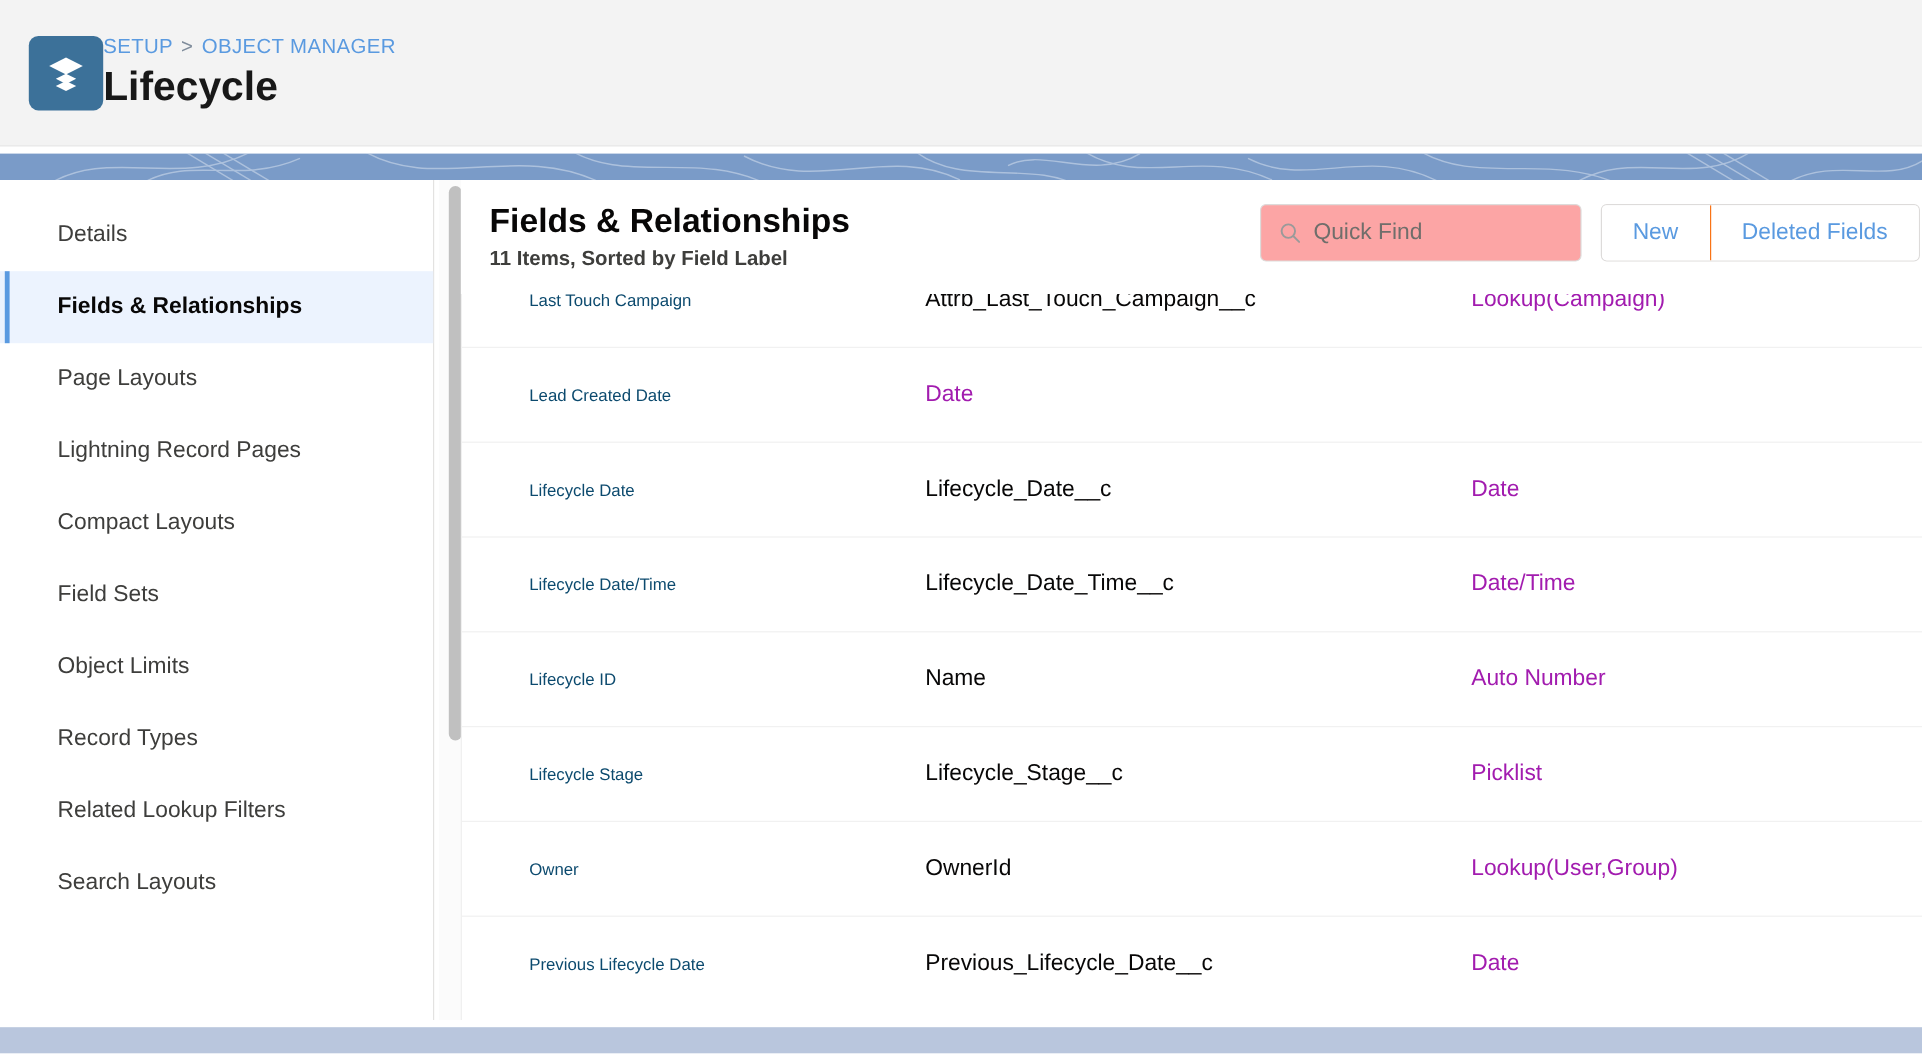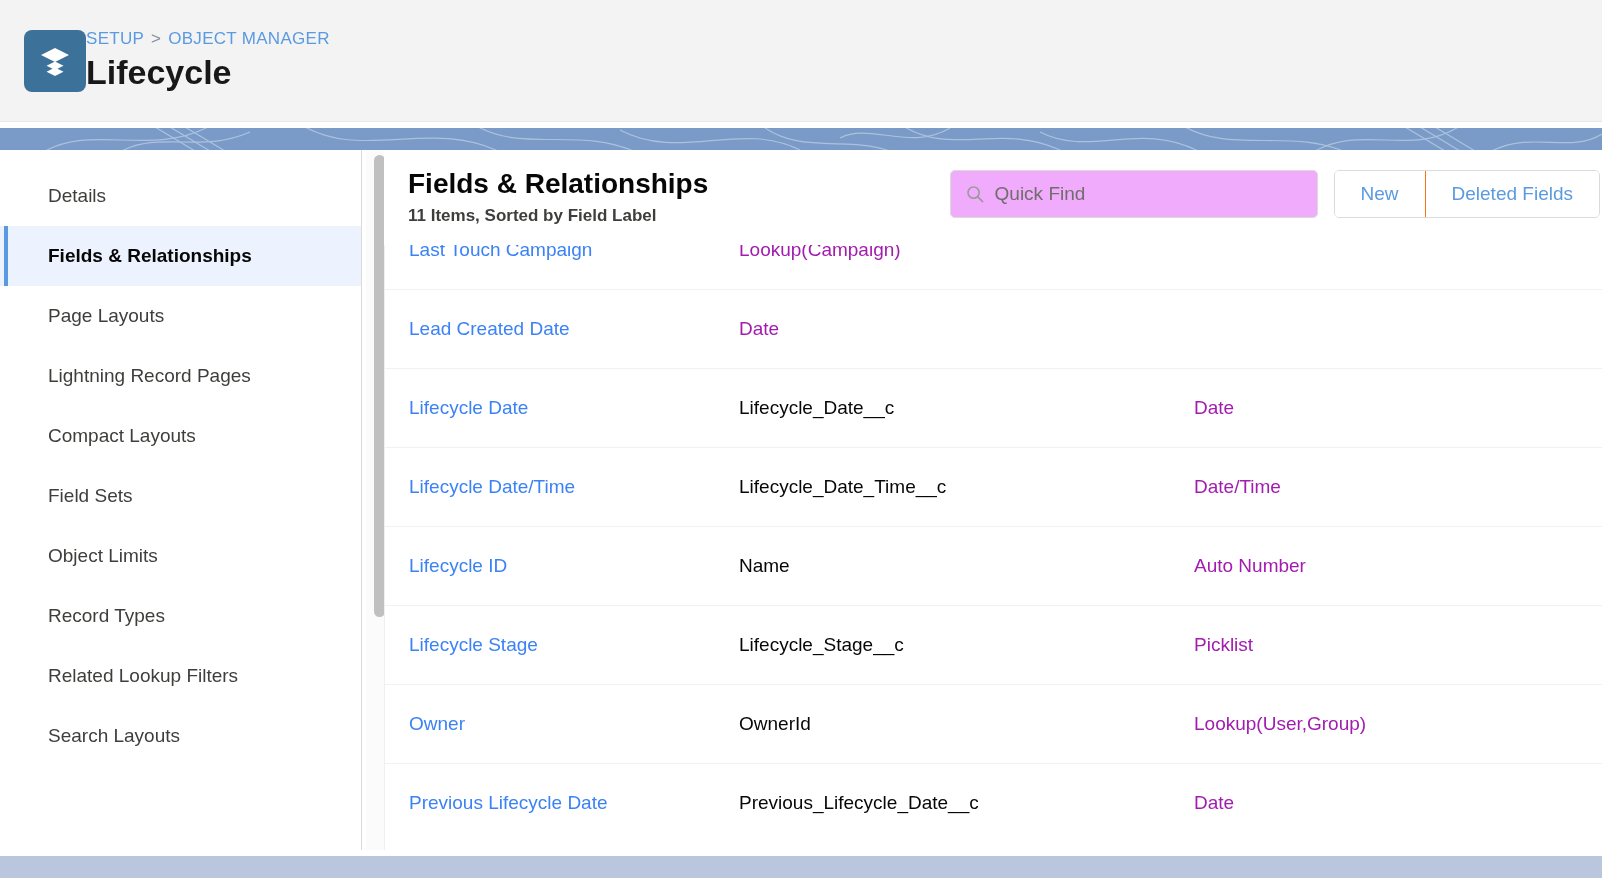--- a/index.html
+++ b/index.html
@@ -182,28 +182,28 @@
 
   .ph-right {
     position: absolute;
     right: 2px;
     top: 20px;
     display: flex;
     align-items: center;
   }
 
   .quickfind {
-    width: 368px;
+    width: 268px;
     height: 48px;
     border: 1px solid #dddbda;
     border-radius: 5px;
     display: flex;
     align-items: center;
     padding: 0 14px;
-    background: #f0abfc;
+    background: #fca5a5;
   }
   .qf-icon { flex: none; margin-right: 10px; display: flex; }
   .qf-input {
     border: 0;
     outline: 0;
     font-size: 19px;
     color: #514f4d;
     font-family: "Liberation Sans", sans-serif;
     background: transparent;
     width: 100%;
@@ -254,25 +254,26 @@
     display: flex;
     align-items: center;
     border-top: 1px solid #f1f1f1;
     padding-left: 24px;
     background: #fff;
   }
   .row:first-child { border-top: 0; }
 
   .c-label {
     width: 330px;
-    font-size: 19px;
-    color: #3b82f6;
+    font-size: 14px;
+    color: #0c4a6e;
     cursor: pointer;
     white-space: nowrap;
     flex: none;
+    margin-left: 32px;
   }
   .c-api {
     width: 455px;
     font-size: 19px;
     color: #080707;
     white-space: nowrap;
     flex: none;
   }
   .c-type {
     font-size: 19px;
@@ -408,20 +409,21 @@
             <button class="btn">Deleted Fields</button>
           </div>
         </div>
       </div>
 
       <div class="table-wrap">
         <div class="table-scroller">
 
           <div class="row">
             <div class="c-label">Last Touch Campaign</div>
+            <div class="c-api">Attrb_Last_Touch_Campaign__c</div>
             <div class="c-type">Lookup(Campaign)</div>
           </div>
 
           <div class="row">
             <div class="c-label">Lead Created Date</div>
             <div class="c-type">Date</div>
           </div>
 
           <div class="row">
             <div class="c-label">Lifecycle Date</div>

